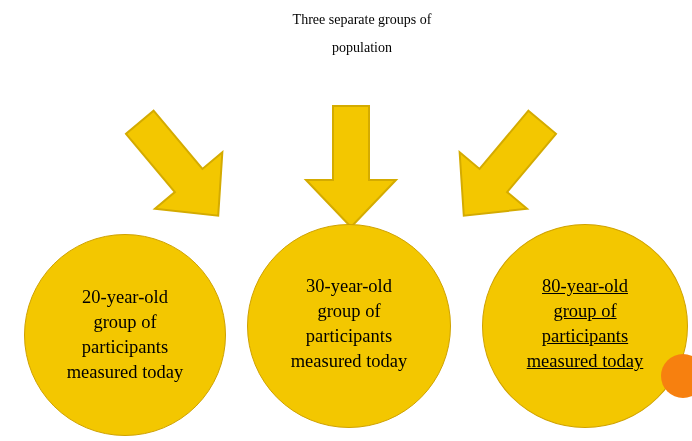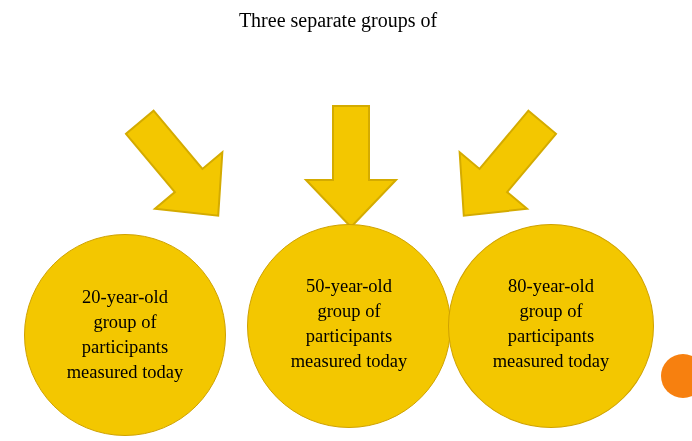--- a/index.html
+++ b/index.html
@@ -12,26 +12,26 @@
     width: 692px;
     height: 441px;
     background: #ffffff;
     overflow: hidden;
     font-family: "Liberation Serif", "DejaVu Serif", serif;
   }
 
   
   .title {
     position: absolute;
-    left: 164px;
+    left: 188px;
     top: 6px;
     width: 348px;
     text-align: center;
     color: #000000;
-    font-size: 20px;
+    font-size: 14px;
     line-height: 28px;
     letter-spacing: 0px;
   }
 
   
   .arrow {
     position: absolute;
   }
   .arrow svg { display: block; overflow: visible; }
 
@@ -45,21 +45,21 @@
     border-radius: 50%;
     background: #F3C700;
     border: 1.6px solid #CFA200;
     box-sizing: border-box;
     display: flex;
     align-items: center;
     justify-content: center;
   }
   .circle-1 { left: 24px;  top: 234px; width: 202px; height: 202px; }
   .circle-2 { left: 247px; top: 224px; width: 204px; height: 204px; }
-  .circle-3 { left: 448px; top: 224px; width: 206px; height: 204px; }
+  .circle-3 { left: 482px; top: 224px; width: 206px; height: 204px; text-decoration: underline; }
 
   .circle-text {
     text-align: center;
     color: #000000;
     font-size: 18.5px;
     line-height: 25px;
     width: 92%;
     padding-bottom: 4px;
   }
   .circle-1 .circle-text { transform: translateY(2px); }
@@ -75,20 +75,21 @@
     background: #F7800F;
   }
 </style>
 </head>
 <body>
 
 <div id="canvas">
 
   <div class="title">
     <div>Three separate groups of</div>
+    <div>population</div>
   </div>
 
   <div class="arrow arrow-left">
     <svg width="122" height="130" viewBox="0 0 122 130" xmlns="http://www.w3.org/2000/svg">
       <g transform="rotate(-40 61 65)">
         <polygon points="43,4 79,4 79,80 105,80 61,126 17,80 43,80" fill="#F3C700" stroke="#D4AB00" stroke-width="2" stroke-linejoin="miter"></polygon>
       </g>
     </svg>
   </div>
 
@@ -110,21 +111,21 @@
     <div class="circle-text">
       <div>20-year-old</div>
       <div>group of</div>
       <div>participants</div>
       <div>measured today</div>
     </div>
   </div>
 
   <div class="circle circle-2">
     <div class="circle-text">
-      <div>50-year-old</div>
+      <div>30-year-old</div>
       <div>group of</div>
       <div>participants</div>
       <div>measured today</div>
     </div>
   </div>
 
   <div class="circle circle-3">
     <div class="circle-text">
       <div>80-year-old</div>
       <div>group of</div>

